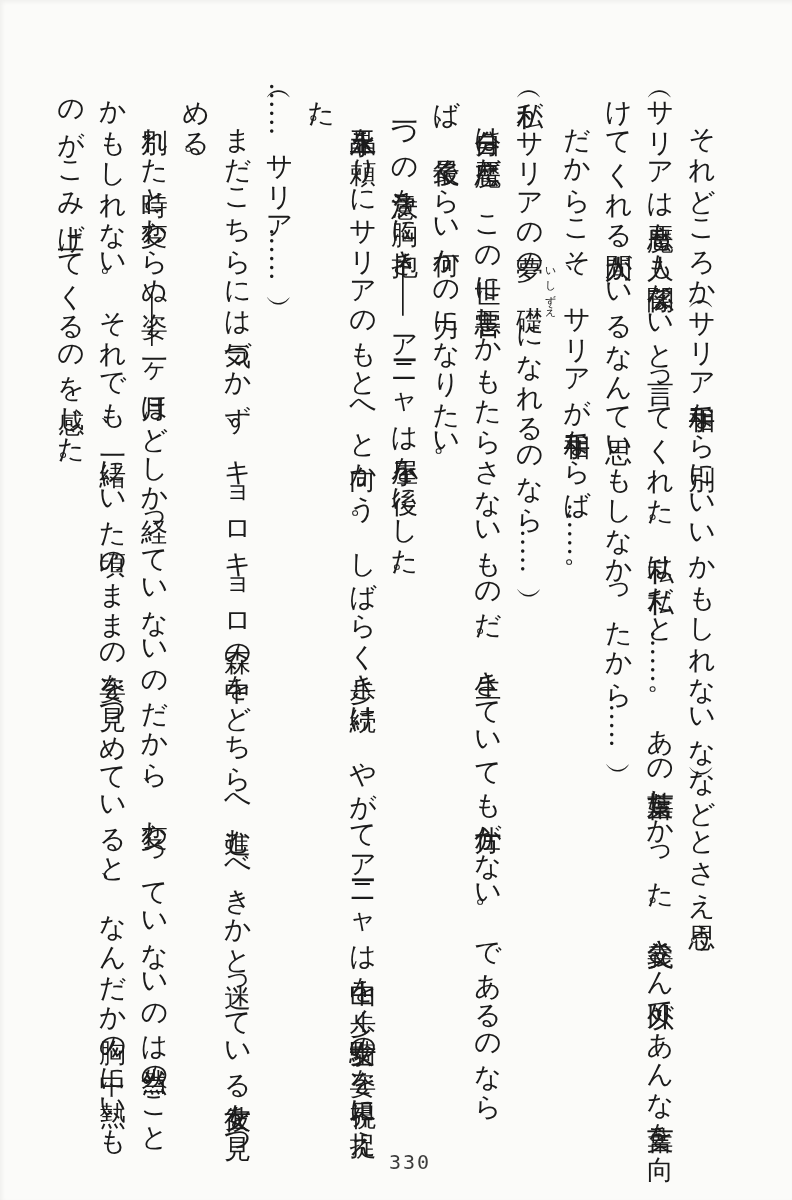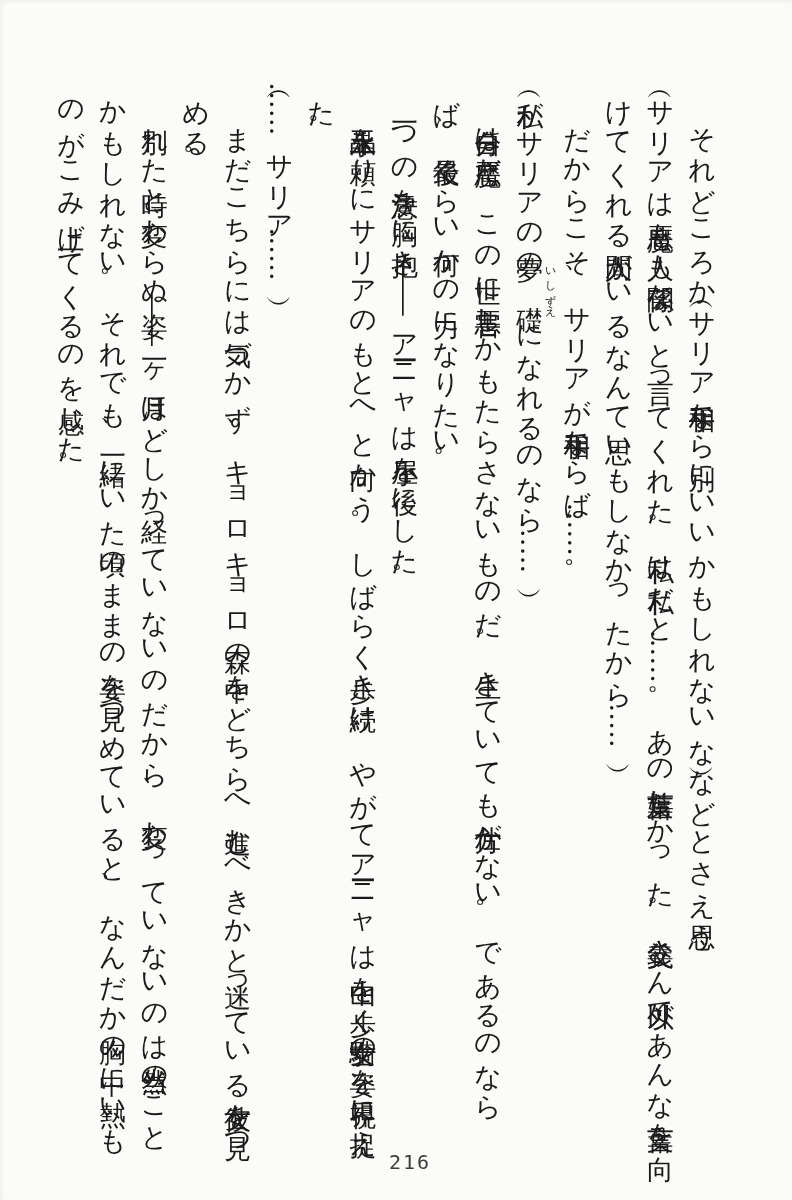--- a/index.html
+++ b/index.html
@@ -72,15 +72,15 @@
       <p class="para indent">だからこそ、サリアが相手ならば……。</p>
       <p class="para">（私がサリアの夢の<ruby>礎<rt>いしずえ</rt></ruby>になれるのなら……）</p>
       <p class="para indent">自分は悪魔だ。この世に害悪しかもたらさないものだ。生きていても仕方がない。であるのならば、最後くらい何かの力になりたい。</p>
       <p class="para indent">一つの決意を胸に抱き――アーニャは小屋を後にした。</p>
       <p class="para indent">水晶玉を頼りにサリアのもとへと向かう。しばらく歩き続け、やがてアーニャは山中を歩く女騎士の姿を視界に捉えた。</p>
       <p class="para">（……サリア……）</p>
       <p class="para indent">まだこちらには気づかず、キョロキョロ森の中をどちらへ進むべきかと迷っている彼女を見つめる。</p>
       <p class="para indent">別れた時と変わらぬ姿――一ヶ月ほどしか経っていないのだから、変わっていないのは当然のことかもしれない。それでも、一緒にいた頃のままの姿を見つめていると、なんだか胸の中に熱いものがこみ上げてくるのを感じた。</p>
     </main>
   <div class="page-number">
-    <span>216</span>
+    <span>330</span>
   </div>
 </div>
 
 </body></html>

